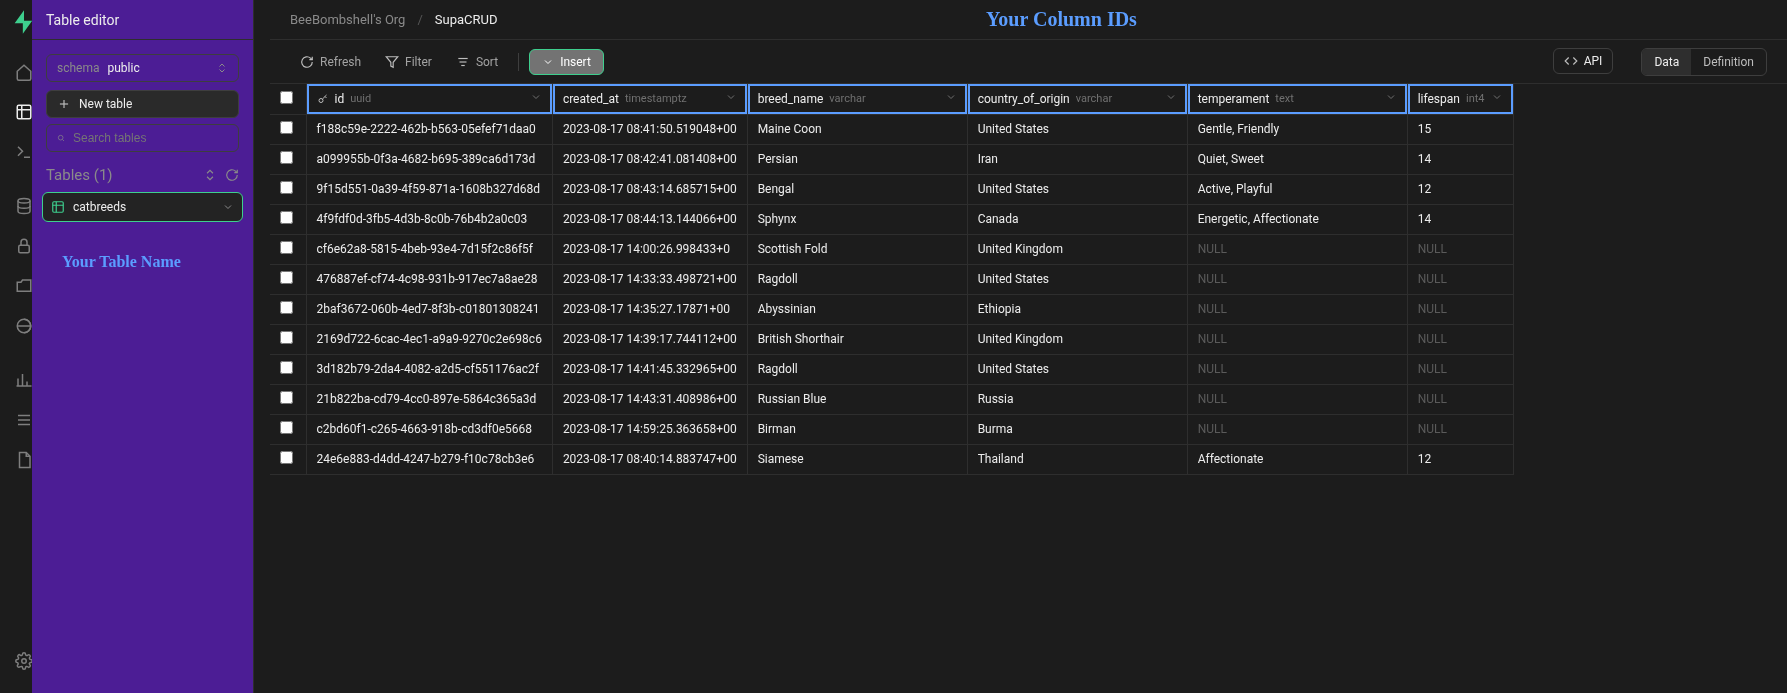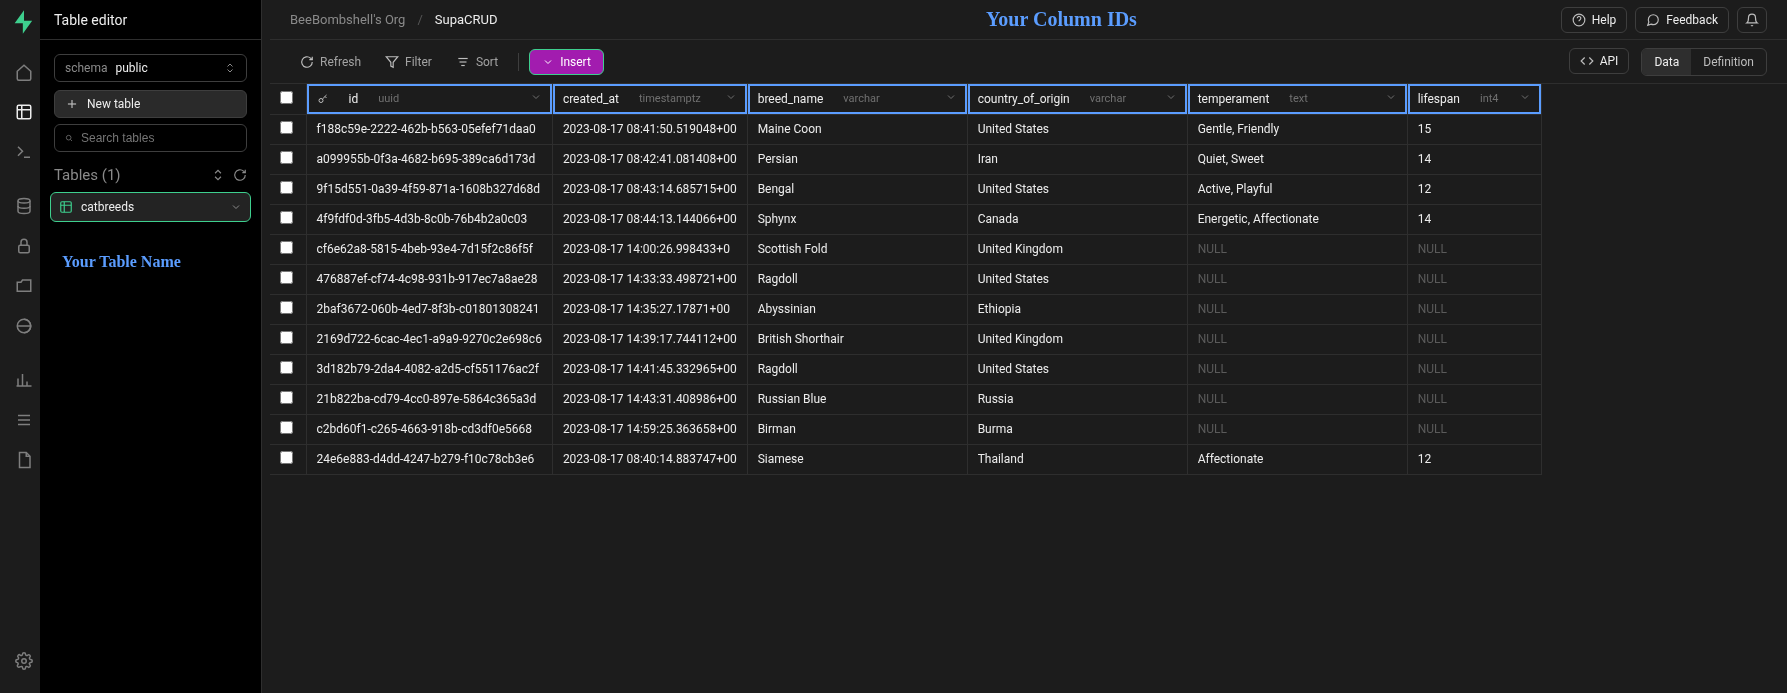--- a/index.html
+++ b/index.html
@@ -22,22 +22,22 @@
   .rail .logo { width: 28px; height: 28px; margin-bottom: 16px; }
   .rail .icon {
     width: 20px; height: 20px; margin: 10px 0;
     color: #7e7e7e; display: flex; align-items: center; justify-content: center;
     cursor: pointer;
   }
   .rail .icon.active { color: #ededed; }
   .rail .spacer { flex: 1; }
   
   .sidebar {
-    position: absolute; left: 40px; top: 0; width: 222px; height: 100%;
-    background: #000000; border-right: 1px solid #2e2e2e;
+    position: absolute; left: 32px; top: 0; width: 222px; height: 100%;
+    background: #4c1d95; border-right: 1px solid #2e2e2e;
     display: flex; flex-direction: column;
   }
   .sidebar-header {
     height: 40px; display: flex; align-items: center; padding: 0 14px;
     border-bottom: 1px solid #2e2e2e; font-size: 14px;
   }
   .schema-pill {
     margin: 14px 14px 8px; height: 28px; border: 1px solid #3e3e3e; border-radius: 6px;
     display: flex; align-items: center; padding: 0 10px; font-size: 12px;
     color: #8a8a8a; justify-content: space-between;
@@ -102,27 +102,27 @@
   .toolbar {
     height: 44px; display: flex; align-items: center; padding: 0 20px;
     border-bottom: 1px solid #2e2e2e; gap: 4px;
   }
   .tool {
     display: flex; align-items: center; gap: 6px; padding: 0 10px; height: 26px;
     font-size: 12px; color: #a3a3a3; cursor: pointer; border-radius: 4px;
   }
   .vsep { width: 1px; height: 18px; background: #3e3e3e; margin: 0 6px; }
   .insert-btn {
-    background: #a21caf; border: 1px solid #3ecf8e; color: #fff; height: 26px;
+    background: #737373; border: 1px solid #3ecf8e; color: #fff; height: 26px;
     border-radius: 6px; display: flex; align-items: center; padding: 0 12px;
     font-size: 12px; gap: 6px; cursor: pointer;
   }
   .toolbar .right { margin-left: auto; display: flex; gap: 0; }
   .segmented {
-    display: flex; border: 1px solid #3e3e3e; border-radius: 6px; overflow: hidden;
+    display: flex; border: 1px solid #3e3e3e; border-radius: 6px; overflow: hidden; margin-left: 16px;
   }
   .segmented .seg {
     height: 26px; display: flex; align-items: center; padding: 0 12px; font-size: 12px;
     color: #bdbdbd; cursor: pointer;
   }
   .segmented .seg.active { background: #2e2e2e; color: #ededed; }
   .api-btn { margin-right: 12px; }
   
   .grid-wrap { flex: 1; overflow: auto; }
   table.grid { border-collapse: collapse; table-layout: fixed; width: max-content; }
@@ -135,21 +135,21 @@
   .col-sel { width: 36px; text-align: center; }
   .col-sel input { accent-color: #3ecf8e; }
   .col-id { width: 216px; }
   .col-created { width: 168px; }
   .col-breed { width: 220px; }
   .col-country { width: 220px; }
   .col-temp { width: 220px; }
   .col-life { width: 106px; }
   th.colhead { position: relative; }
   th.colhead.boxed { box-shadow: inset 0 0 0 2px #5b9dff; }
-  .colhead-inner { display: flex; align-items: center; gap: 20px; height: 100%; }
+  .colhead-inner { display: flex; align-items: center; gap: 6px; height: 100%; }
   .colhead-inner .name { color: #ededed; }
   .colhead-inner .type { color: #707070; font-size: 11px; }
   .colhead-inner .menu { margin-left: auto; color: #707070; cursor: pointer; }
   td.null { color: #5a5a5a; }
 </style>
 </head>
 <body>
 
 <div class="rail">
   <div class="logo">
@@ -276,42 +276,20 @@
 </div>
 
 <div class="annot-tablename">Your Table Name</div>
 
 <div class="main">
   <div class="topbar">
     <span class="crumb">BeeBombshell's Org</span>
     <span class="sep">/</span>
     <span class="crumb active">SupaCRUD</span>
     <span class="annot-column-ids">Your Column IDs</span>
-    <div class="right">
-      <div class="pill-btn">
-        <svg width="14" height="14" viewBox="0 0 24 24" fill="none" stroke="#bdbdbd" stroke-width="2">
-            <circle cx="12" cy="12" r="10"></circle>
-            <path d="M9.1 9a3 3 0 1 1 5.8 1c0 2-3 2-3 4"></path>
-            <line x1="12" y1="17" x2="12" y2="17"></line>
-          </svg>
-        <span>Help</span>
-      </div>
-      <div class="pill-btn">
-        <svg width="14" height="14" viewBox="0 0 24 24" fill="none" stroke="#bdbdbd" stroke-width="2">
-            <path d="M21 11.5a8.38 8.38 0 0 1-8.5 8.5 8.5 8.5 0 0 1-3.8-.9L3 21l1.9-5.7A8.38 8.38 0 0 1 4 11.5a8.5 8.5 0 0 1 17 0z"></path>
-          </svg>
-        <span>Feedback</span>
-      </div>
-      <div class="icon-btn">
-        <svg width="14" height="14" viewBox="0 0 24 24" fill="none" stroke="#bdbdbd" stroke-width="2">
-            <path d="M18 8a6 6 0 1 0-12 0c0 7-3 9-3 9h18s-3-2-3-9"></path>
-            <path d="M13.7 21a2 2 0 0 1-3.4 0"></path>
-          </svg>
-      </div>
-    </div>
   </div>
 
   <div class="toolbar">
     <div class="tool">
       <svg width="14" height="14" viewBox="0 0 24 24" fill="none" stroke="#bdbdbd" stroke-width="2">
           <path d="M21 12a9 9 0 1 1-3-6.7L21 8"></path>
           <path d="M21 3v5h-5"></path>
         </svg>
       <span>Refresh</span>
     </div>

